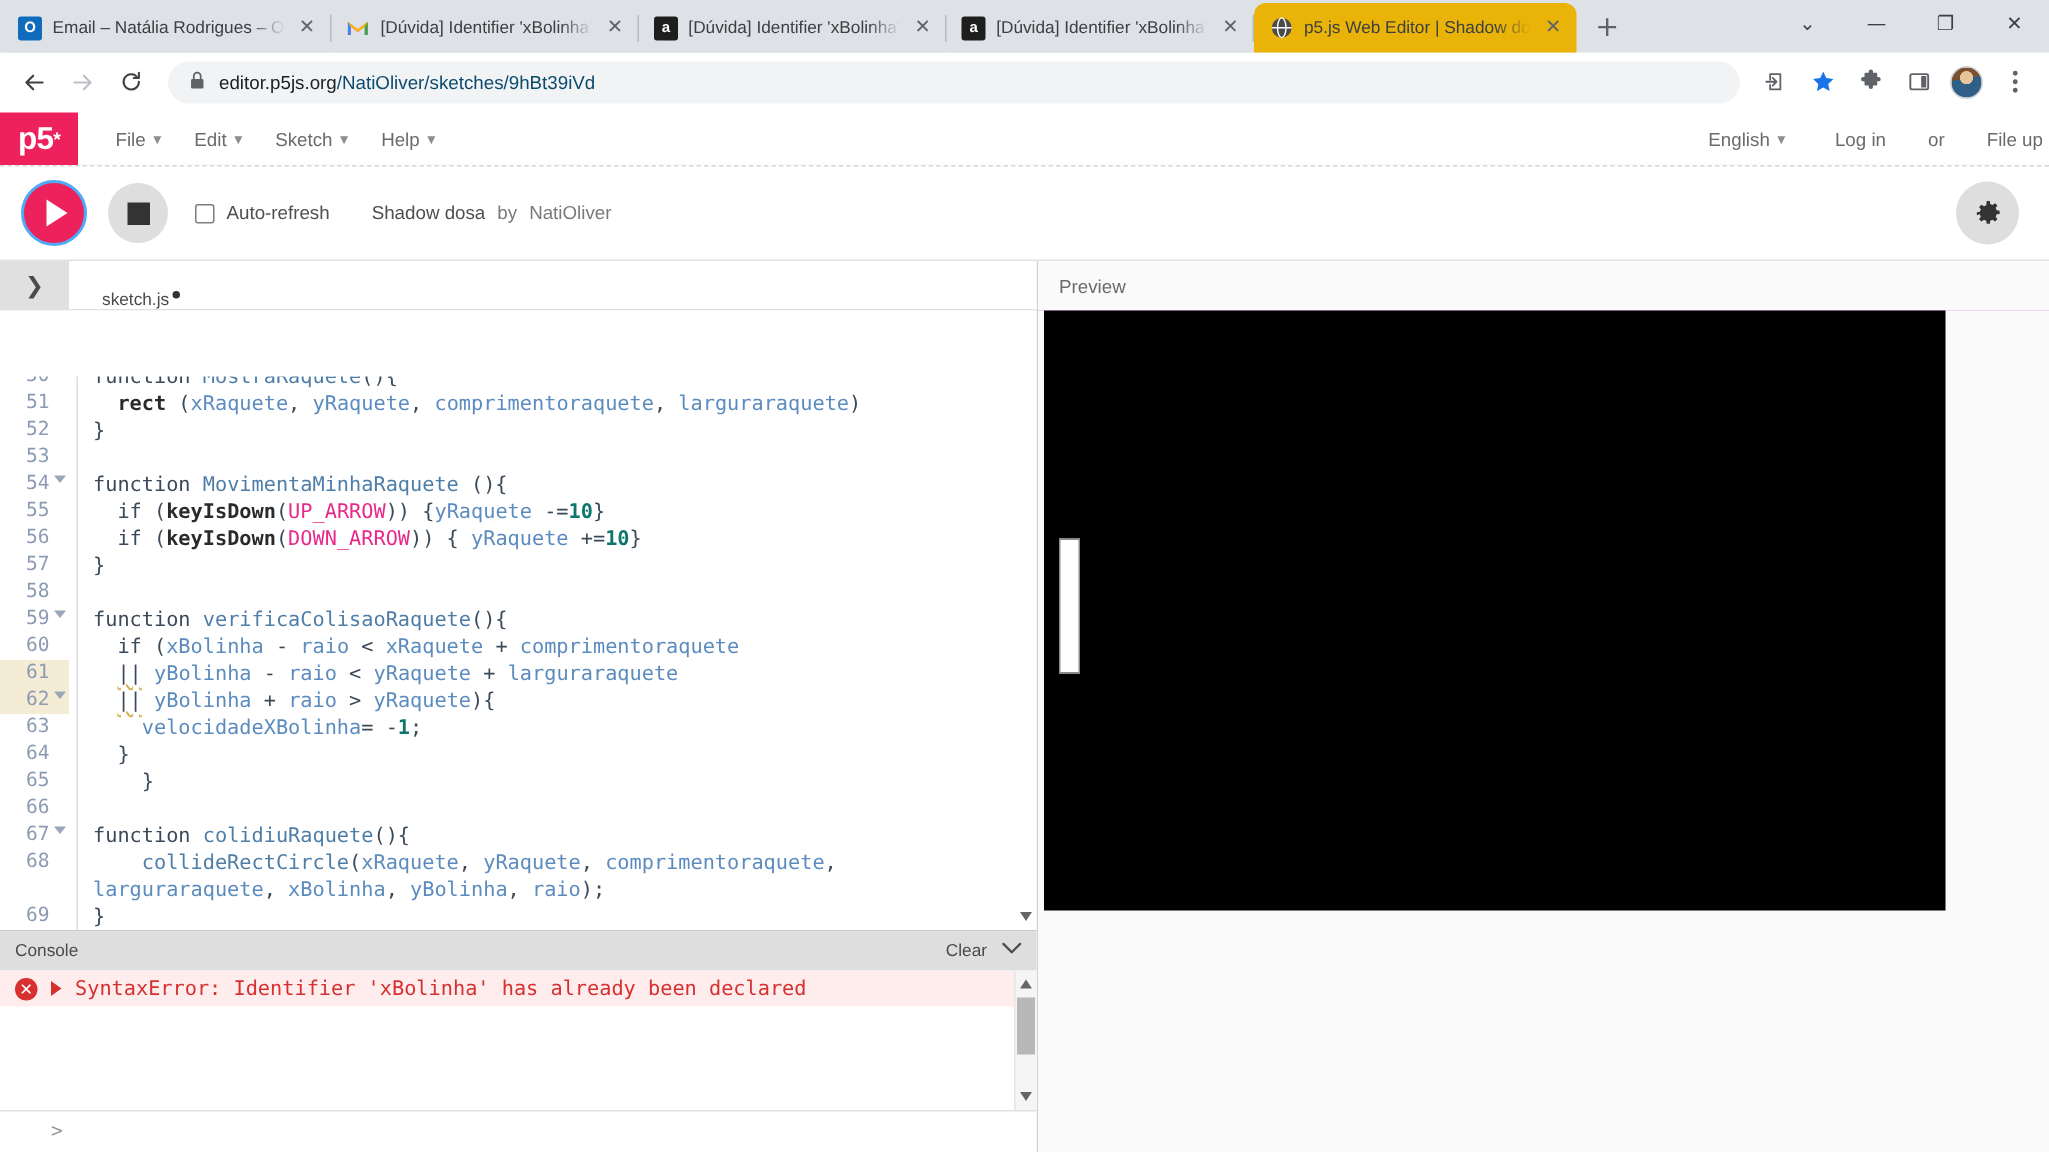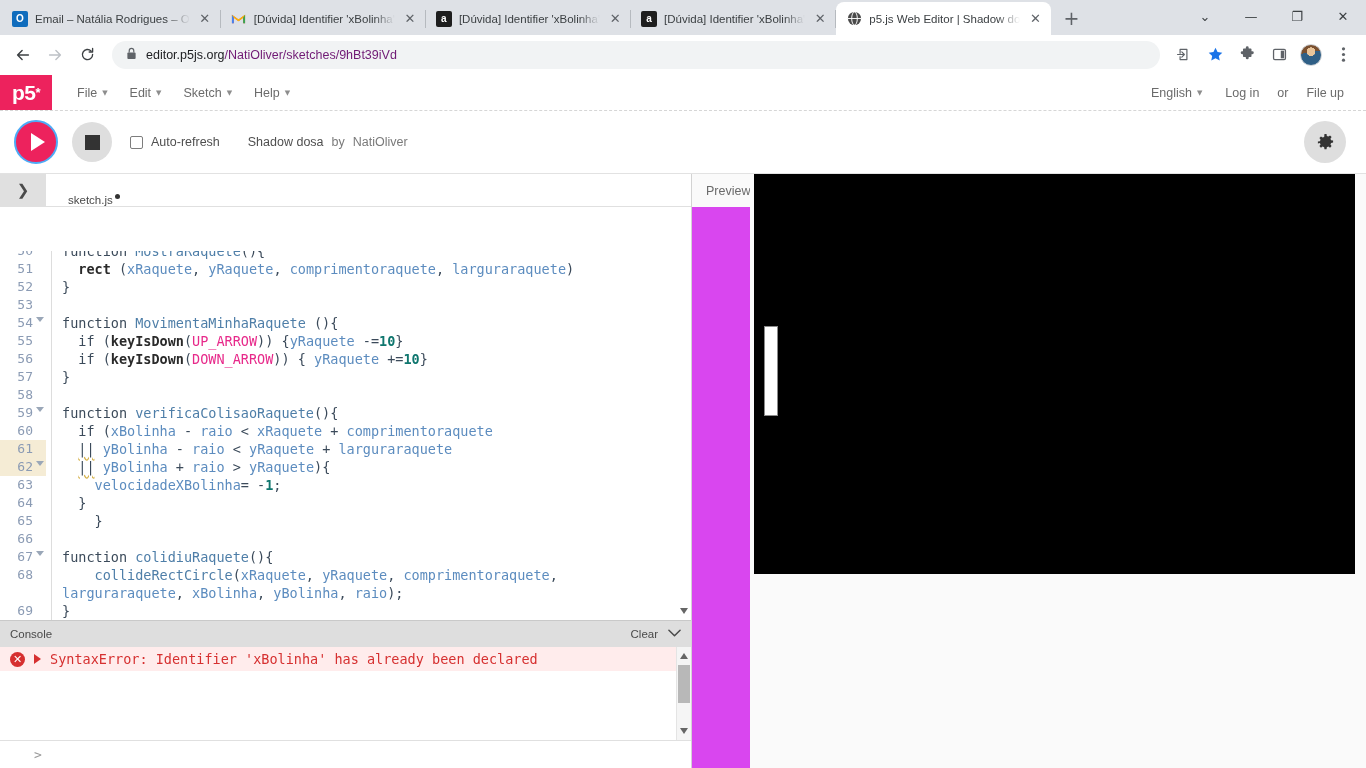--- a/index.html
+++ b/index.html
@@ -33,21 +33,21 @@
   }
   .tab.inactive { background: #dee1e6; }
   .tab.inactive + .tab.inactive::before,
   .tab.inactive + .tab.active::before {
     content: "";
     position: absolute;
     left: -1px; top: 8px;
     width: 1px; height: 18px;
     background: #b6babf;
   }
-  .tab.active { background: #ffffff; }
+  .tab.active { background: #eab308; }
   .tab-title {
     white-space: nowrap;
     overflow: hidden;
     text-overflow: clip;
     max-width: 165px;
     mask-image: linear-gradient(to right, #000 85%, transparent 100%);
     -webkit-mask-image: linear-gradient(to right, #000 85%, transparent 100%);
   }
   .tab-close {
     width: 16px; height: 16px;
@@ -104,21 +104,21 @@
     border-radius: 14px;
     display: flex;
     align-items: center;
     gap: 9px;
     padding: 0 14px;
     margin: 0 6px 0 8px;
     font-size: 12.5px;
     color: #202124;
   }
   .omnibox .url-host { color: #202124; }
-  .omnibox .url-path { color: #701a75; }
+  .omnibox .url-path { color: #0c4a6e; }
   .tb-right { display: flex; align-items: center; gap: 2px; }
   .tb-icon {
     width: 30px; height: 30px;
     display: flex; align-items: center; justify-content: center;
     color: #5f6368; flex:none;
   }
   .avatar-img {
     width: 22px; height: 22px; border-radius: 50%;
     background:
       radial-gradient(circle at 50% 34%, #e8c49a 0 26%, transparent 27%),
@@ -152,22 +152,21 @@
   .p5-logo sup { font-size: 13px; }
   .p5-menu { display: flex; align-items: center; gap: 4px; padding-left: 16px; }
   .p5-menu-item {
     display: flex; align-items: center; gap: 5px;
     padding: 4px 9px;
     color: #6b6b6b;
   }
   .caret { font-size: 7px; color:#8d8d8d; font-family:"DejaVu Sans",sans-serif; }
   .p5-nav-right {
     margin-left: auto;
-    display: flex; align-items: center; gap: 10px;
-    padding-right: 18px;
+    display: flex; align-items: center; gap: 20px;
     color: #6b6b6b;
   }
   .p5-nav-right .lnk { padding: 4px 4px; }
 
   .p5-toolbar {
     height: 63px;
     display: flex;
     align-items: center;
     padding: 0 14px;
     gap: 14px;
@@ -390,21 +389,21 @@
   .console-input {
     height: 28px; flex: none;
     border-top: 1px solid #e0e0e0;
     display: flex; align-items: center;
     padding-left: 34px;
     font-family: "DejaVu Sans Mono", monospace;
     font-size: 13px; color: #9a9a9a;
   }
 
   
-  .right-col { flex: 1; display: flex; flex-direction: row; background: #d946ef; min-width:0; }
+  .right-col { flex: 1; display: flex; flex-direction: column; background: #d946ef; min-width:0; }
   .preview-head {
     height: 33px;
     display: flex; align-items: center;
     padding-left: 14px;
     font-size: 12.5px; color: #6b6b6b;
     background: #fafafa;
   }
   .preview-area { flex: 1; position: relative; background: #fafafa; }
   .canvas {
     position: absolute; left: 4px; top: 0;

